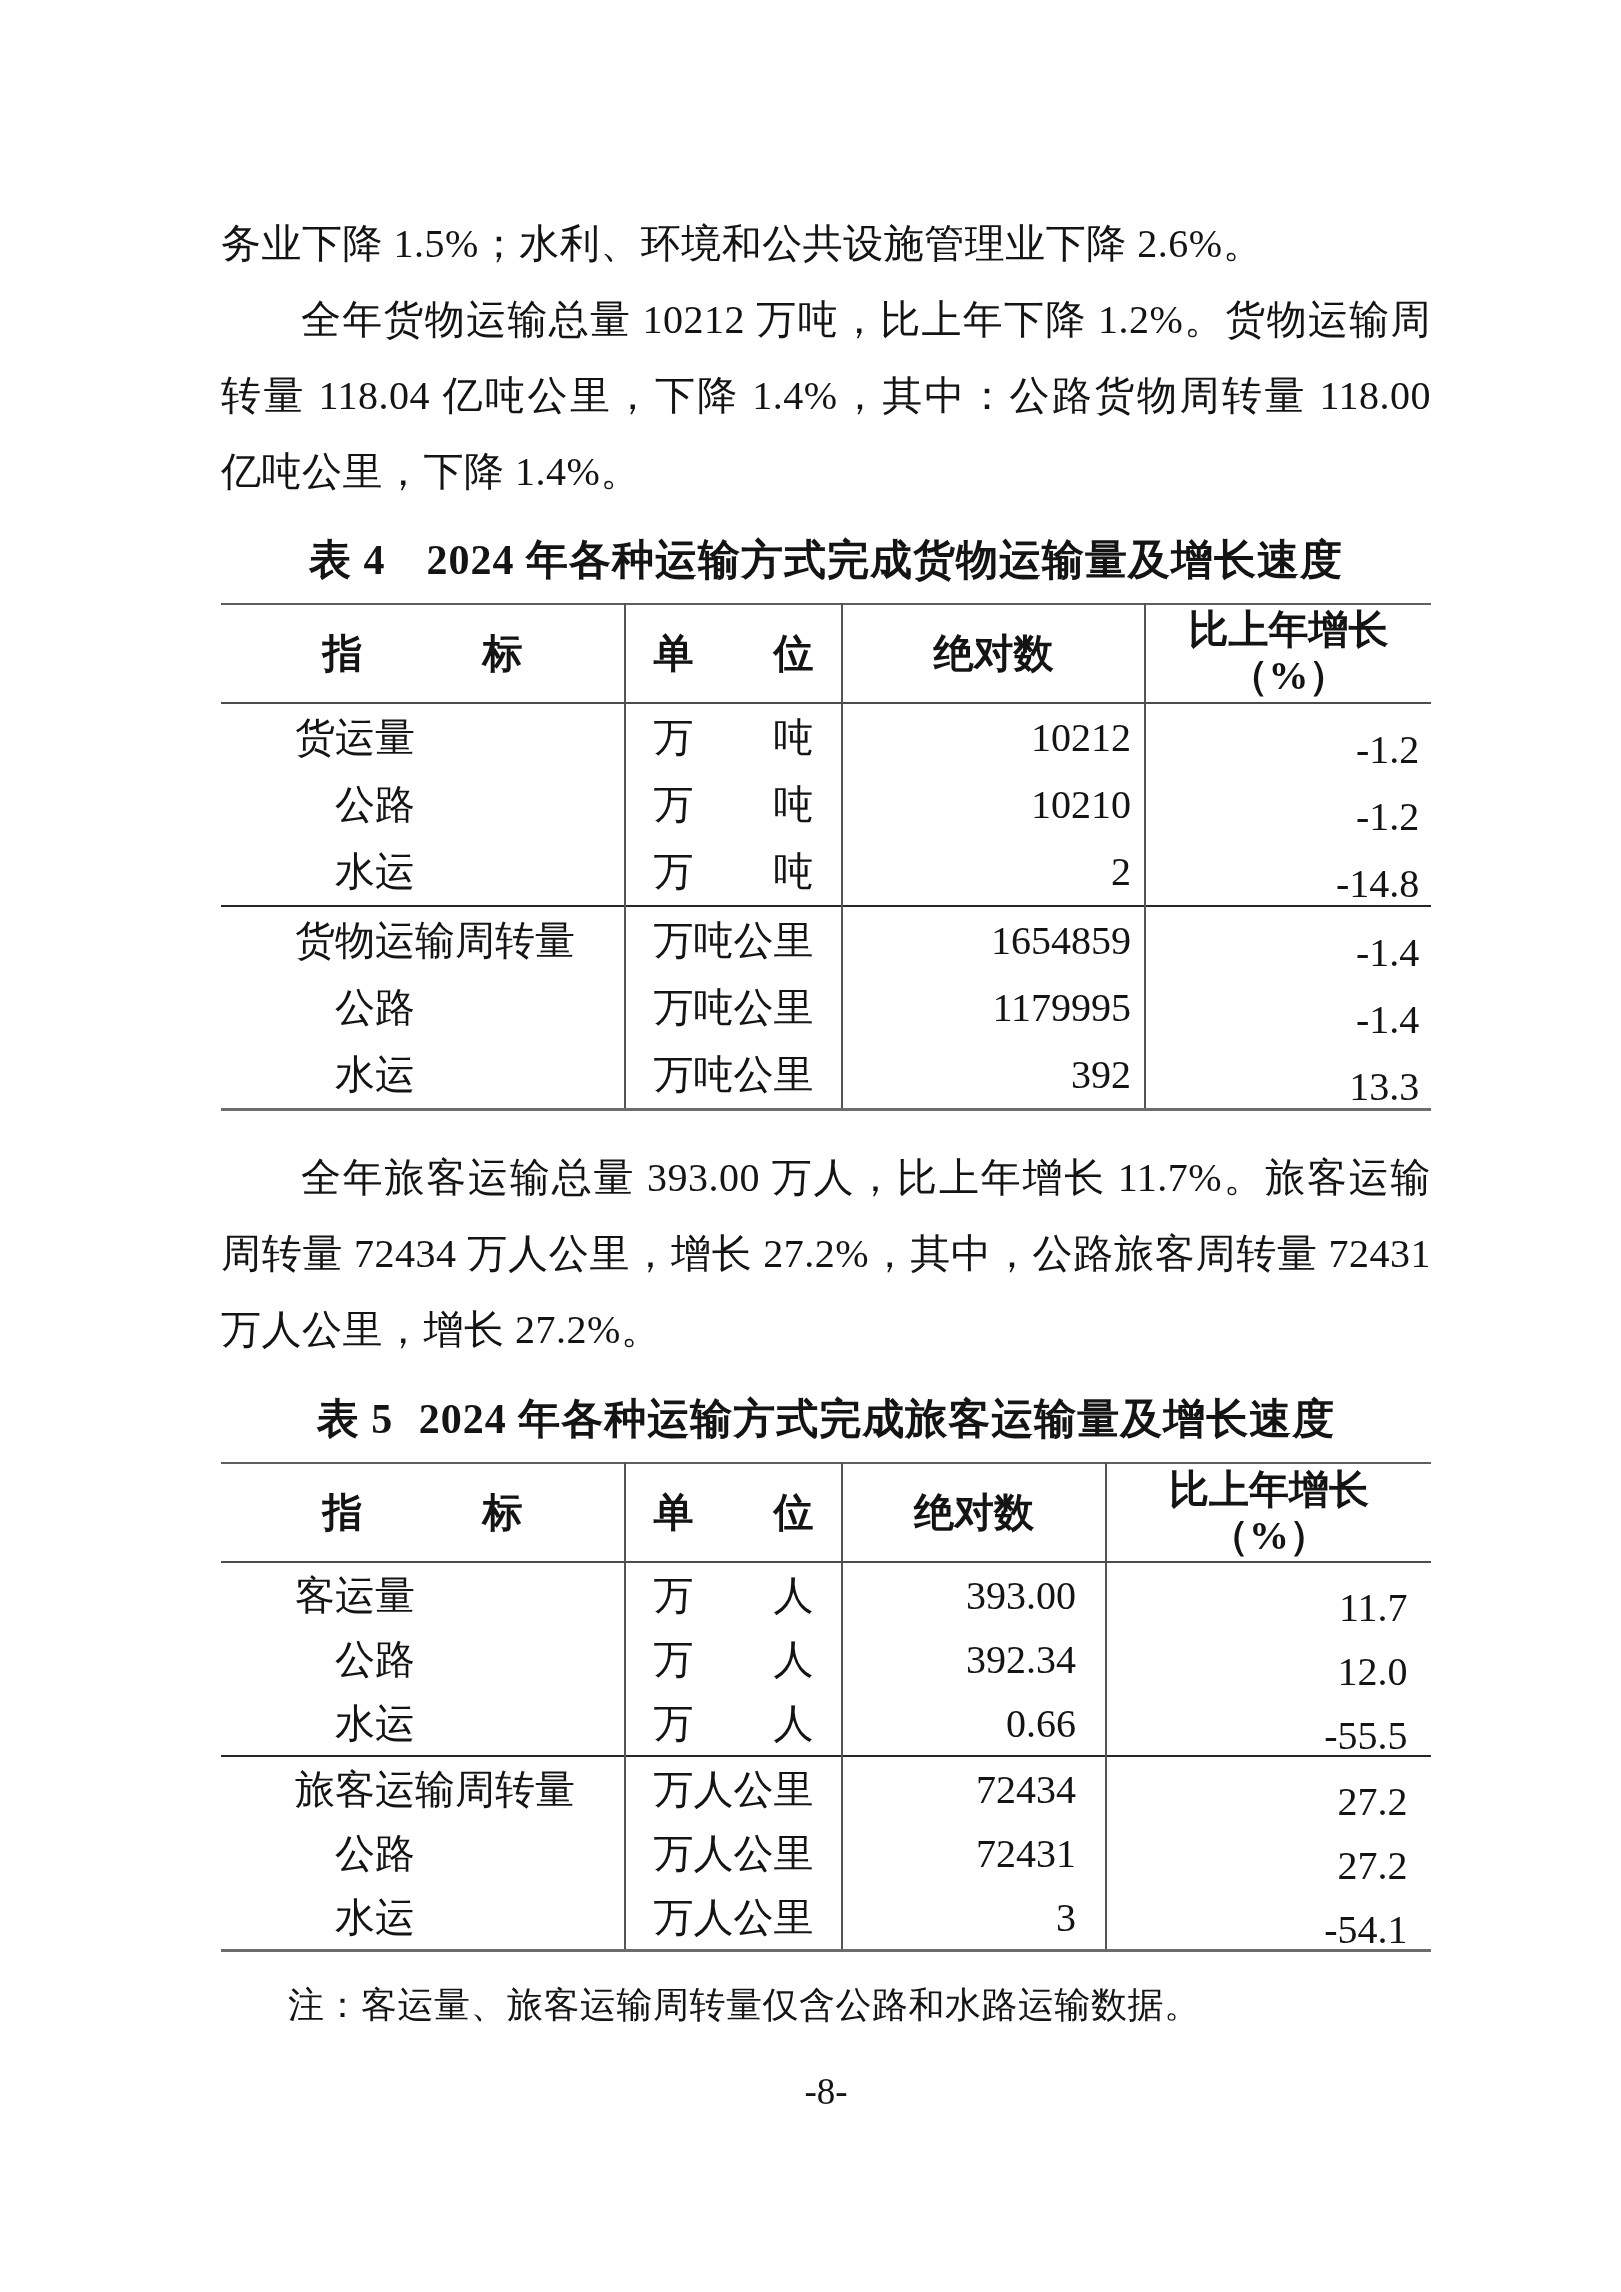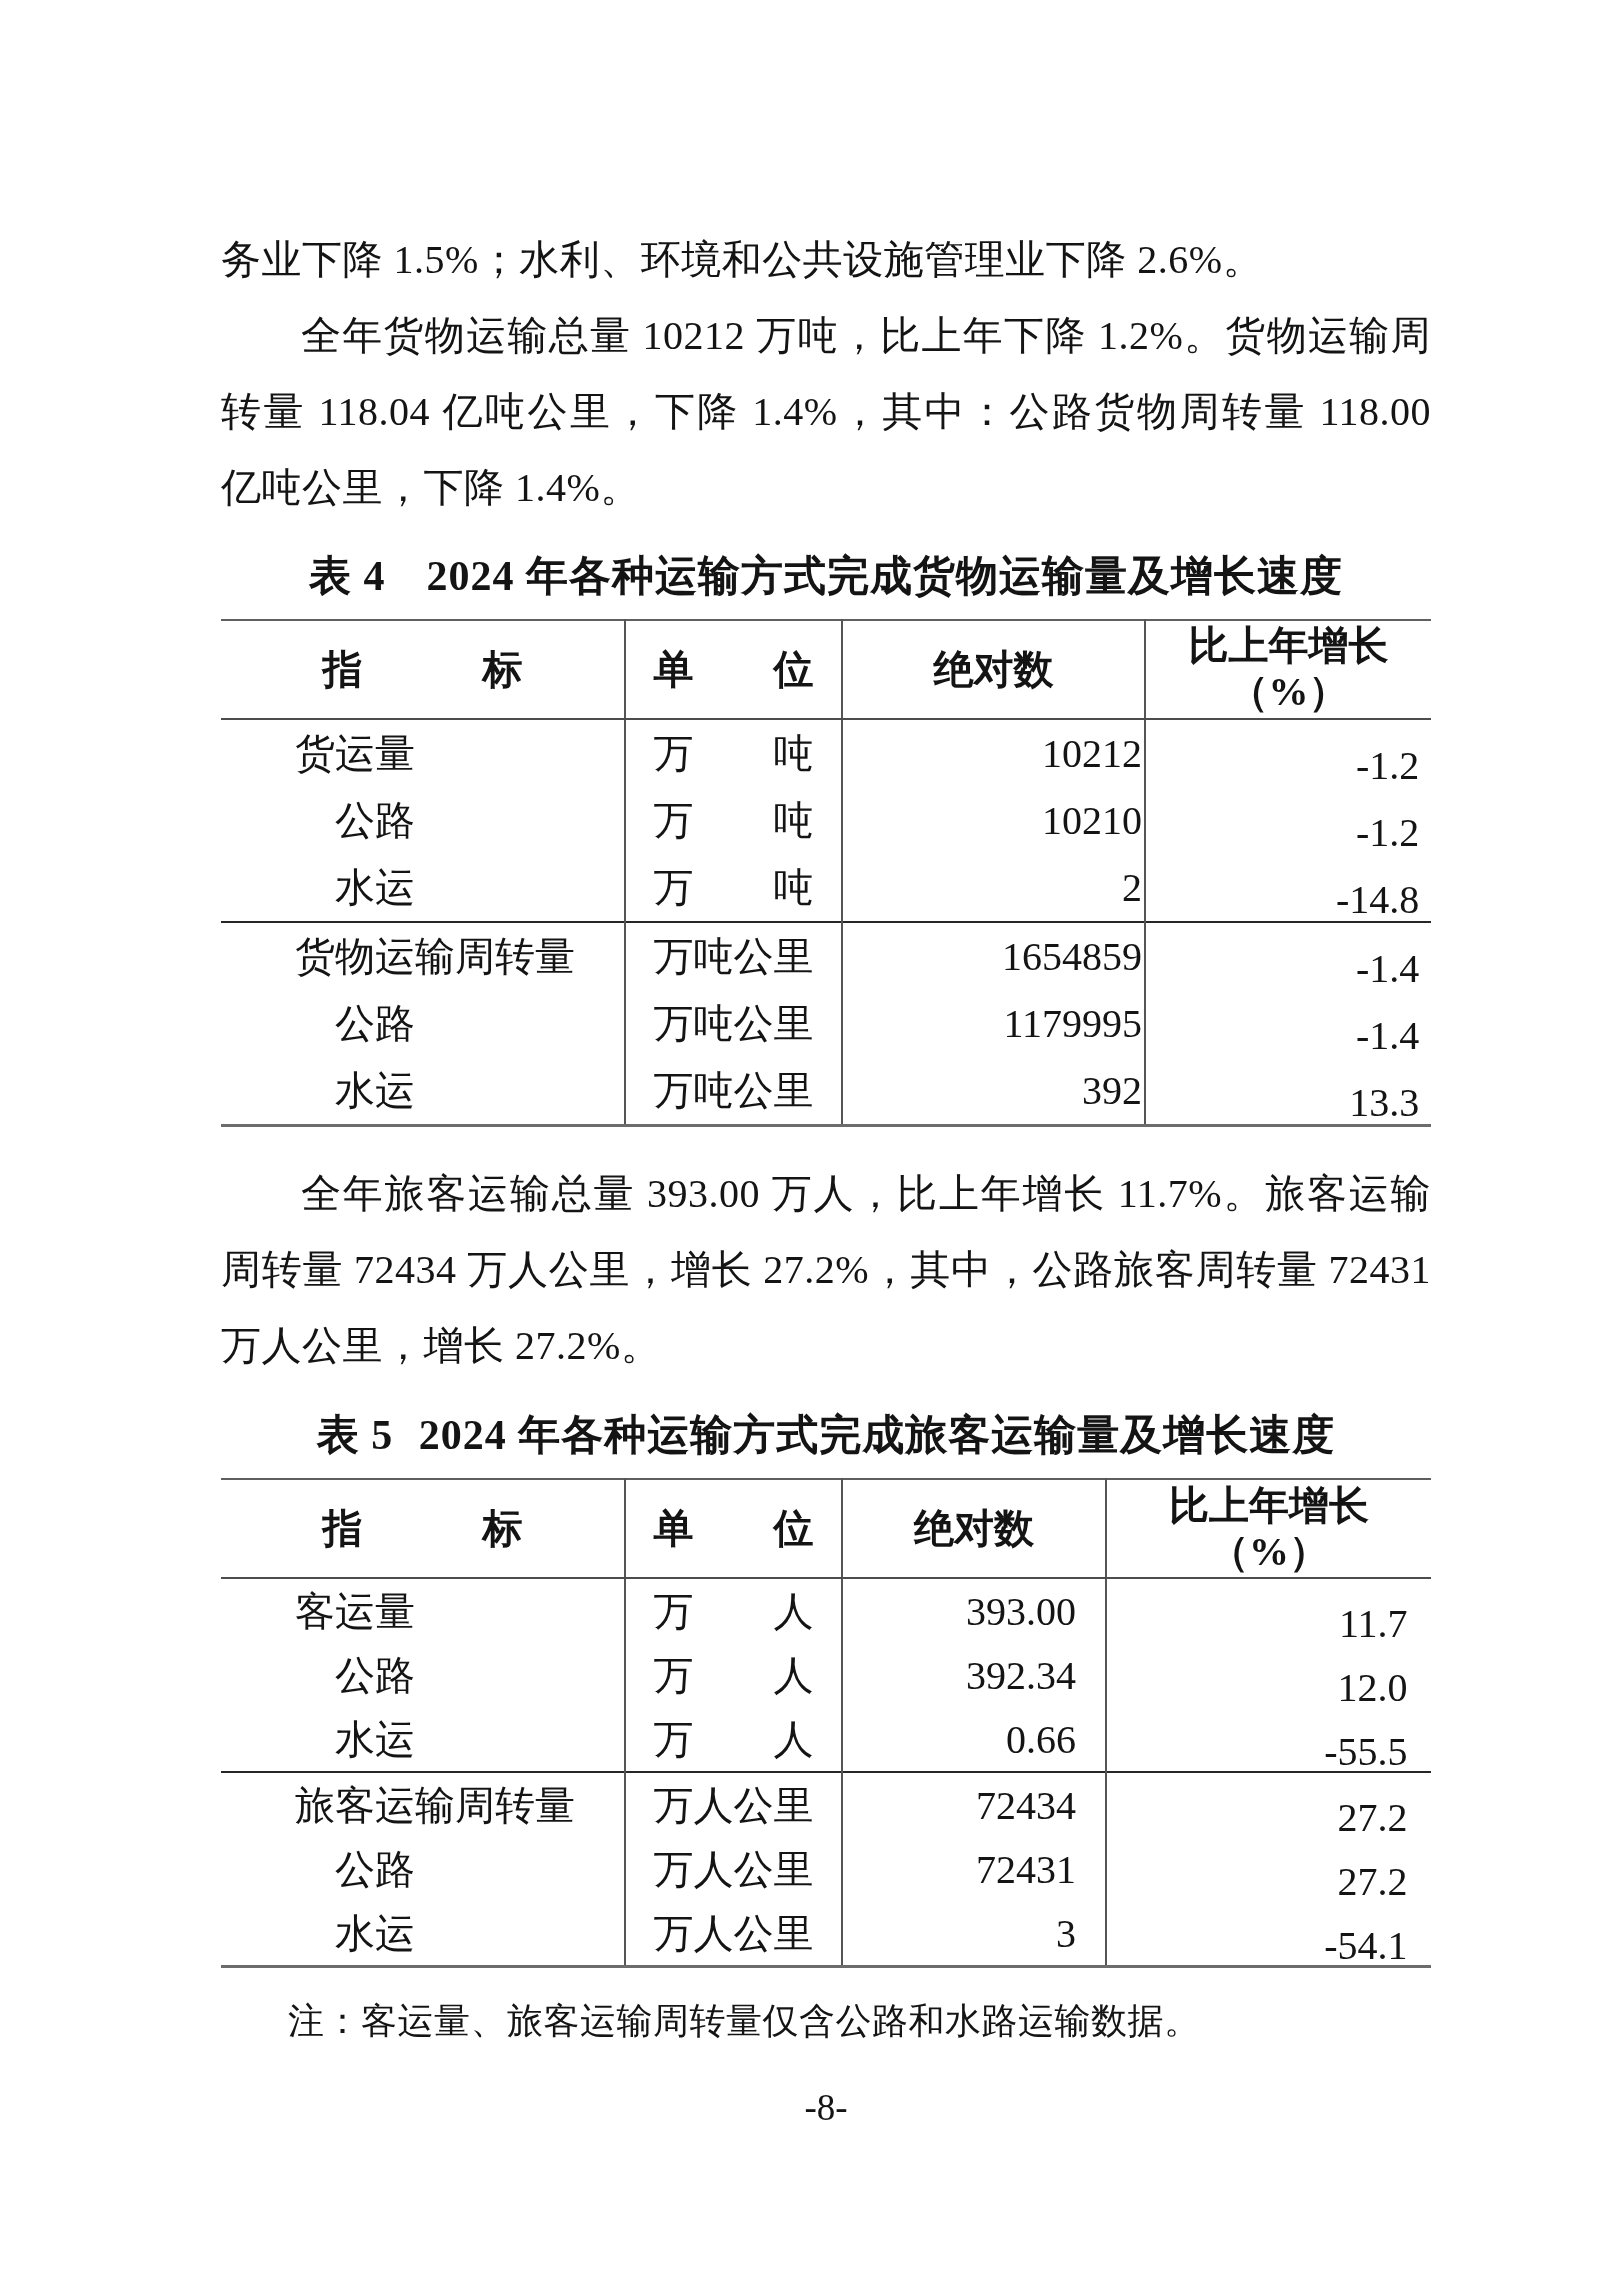--- a/index.html
+++ b/index.html
@@ -8,21 +8,21 @@
     width:1621px;
     height:2293px;
     background:#ffffff;
     color:#141414;
     font-family:"Liberation Serif","DejaVu Serif",serif;
     overflow:hidden;
   }
   .content{
     position:absolute;
     left:221px;
-    top:16px;
+    top:0;
     width:1210px;
   }
   
   .para{
     margin:0;
     font-size:40px;
     line-height:76px;
     text-align:justify;
     text-indent:80px;
     letter-spacing:0.5px;
@@ -68,21 +68,21 @@
   .t4 tbody td{ height:67px; }
   .t5 tbody td{ height:64px; }
   .stat-table th + th,
   .stat-table td + td{ border-left:2px solid #555555; }
   .stat-table tr.group-start td{ border-top:2px solid #262626; }
 
   .stat-table td.col-indicator{ text-align:left; padding-left:74px;margin-top:8px; }
   .stat-table td.col-indicator.sub{ padding-left:114px; }
   .stat-table td.col-unit{ text-align:center; }
   .stat-table td.col-abs{ text-align:right; }
-  .t4 td.col-abs{ padding-right:2px;text-align:right; }
+  .t4 td.col-abs{ padding-right:13px;text-align:right; }
   .t5 td.col-abs{ padding-right:29px; }
   .stat-table td.col-growth{ text-align:right; }
   .t4 td.col-growth{ padding-right:11.8px; }
   .t5 td.col-growth{ padding-right:23.5px; }
   .gv{ position:relative; top:12.7px; display:inline-block; }
   .gh{ display:block; text-align:center; line-height:46px; }
 
   
   .note{
     margin:23.5px 0 0 67px;

